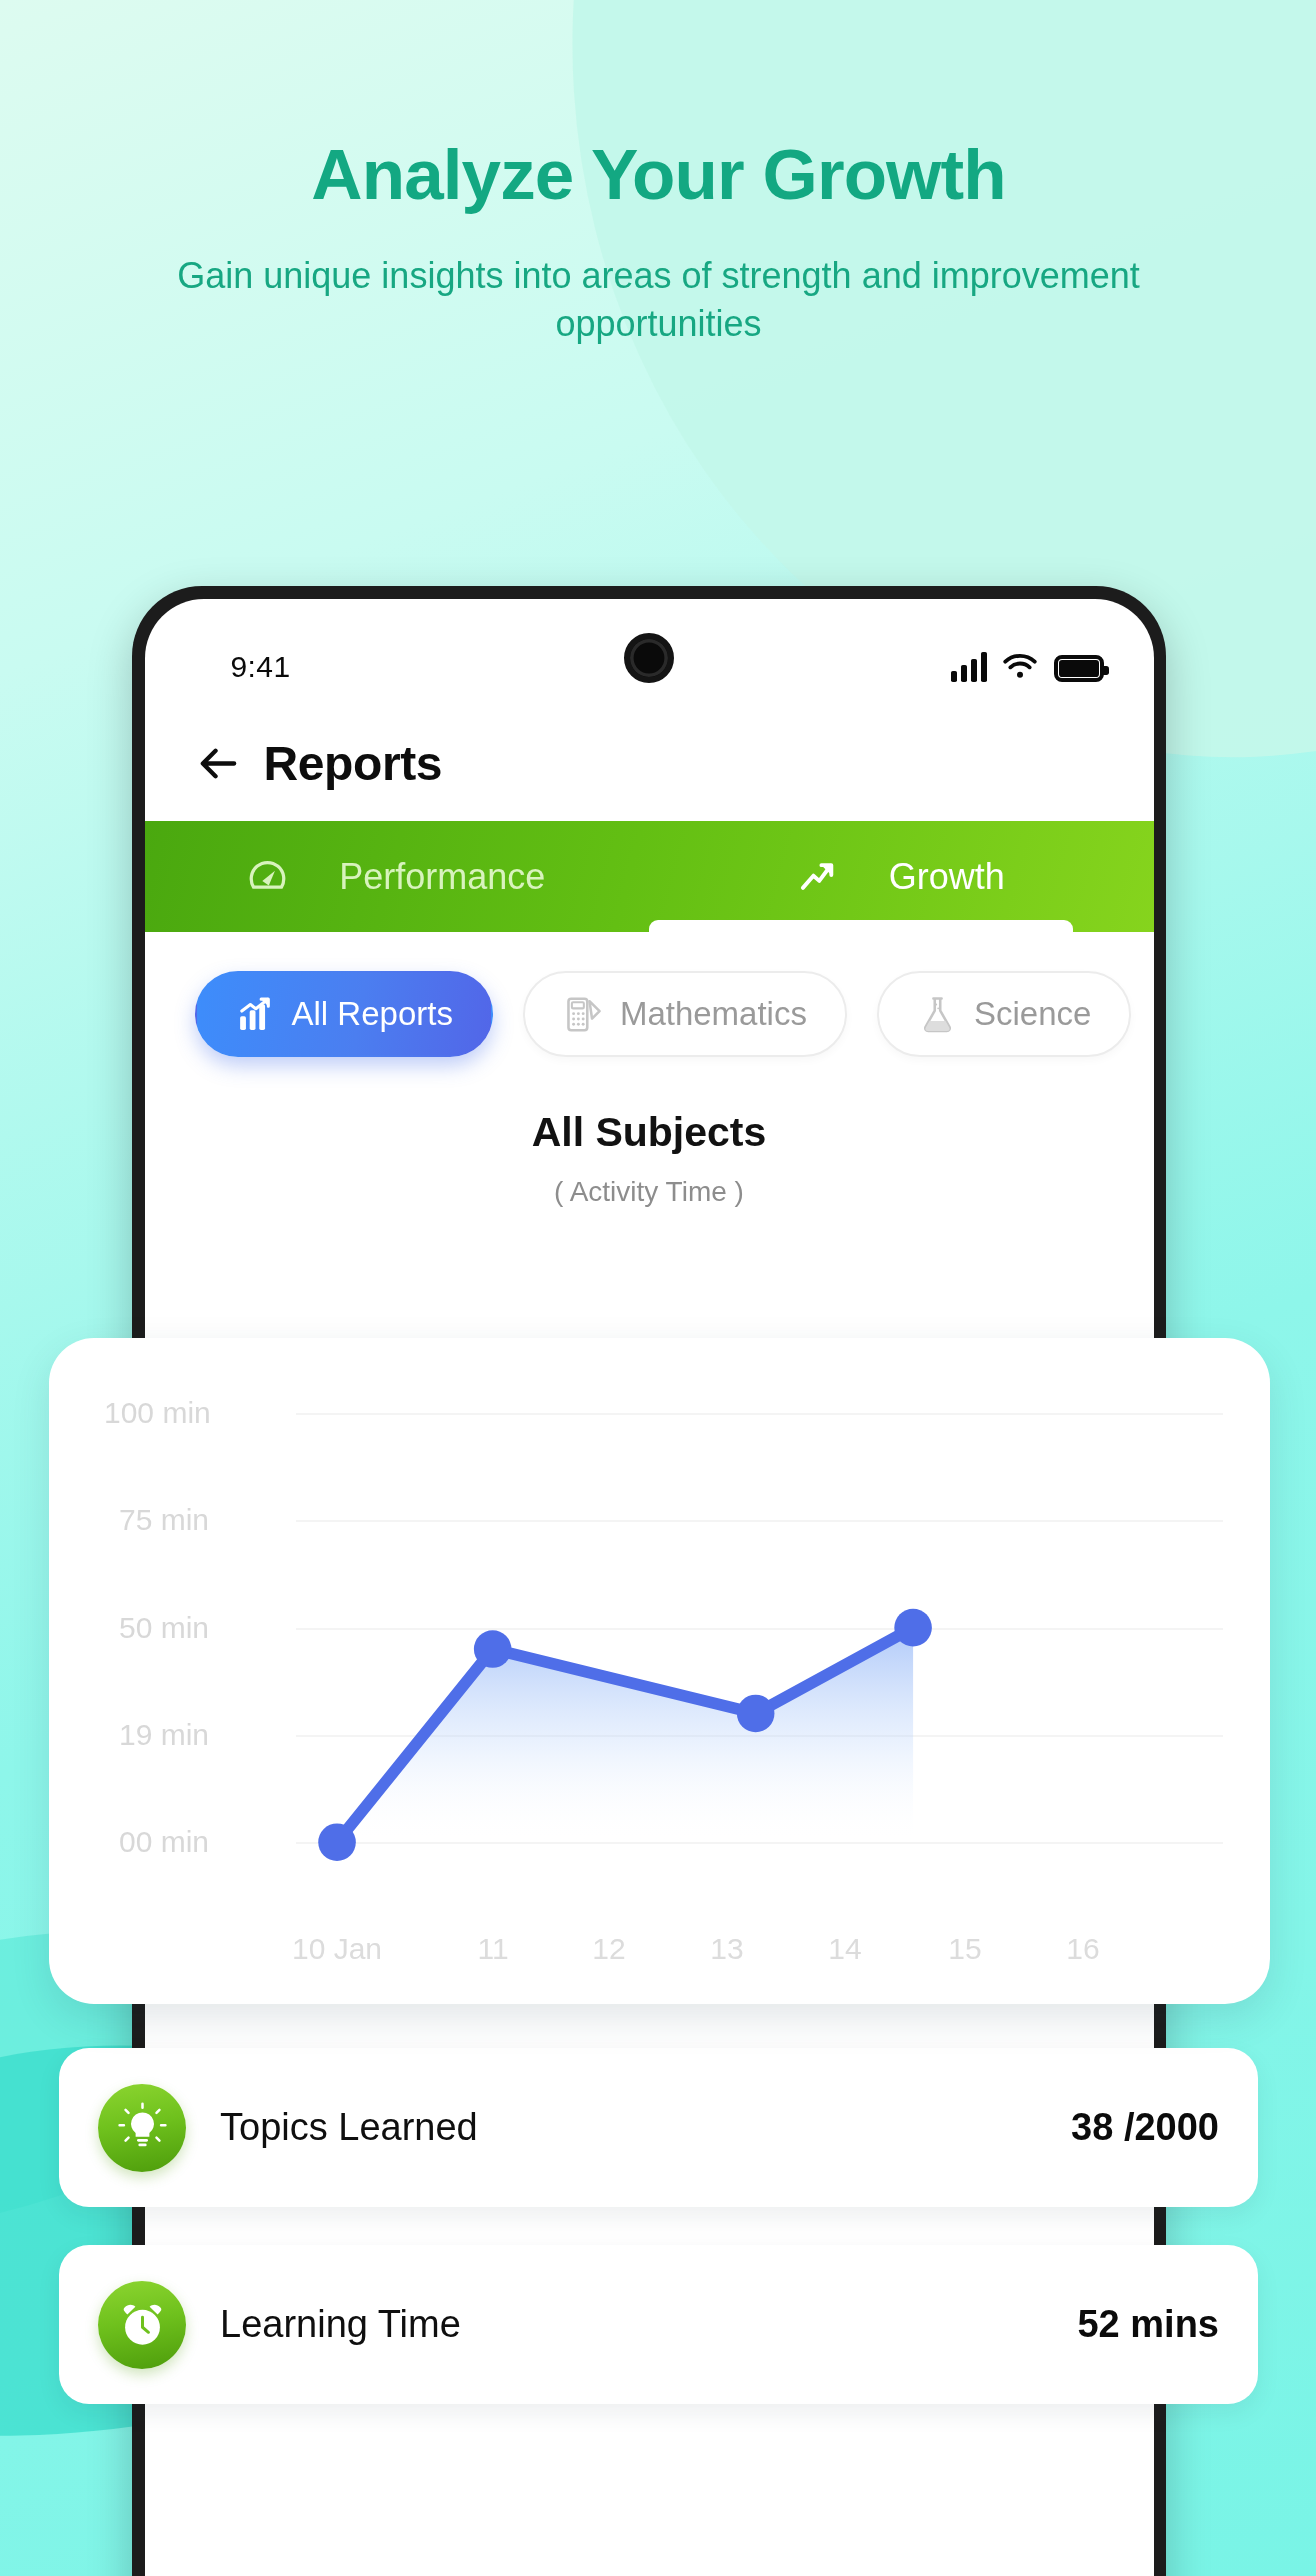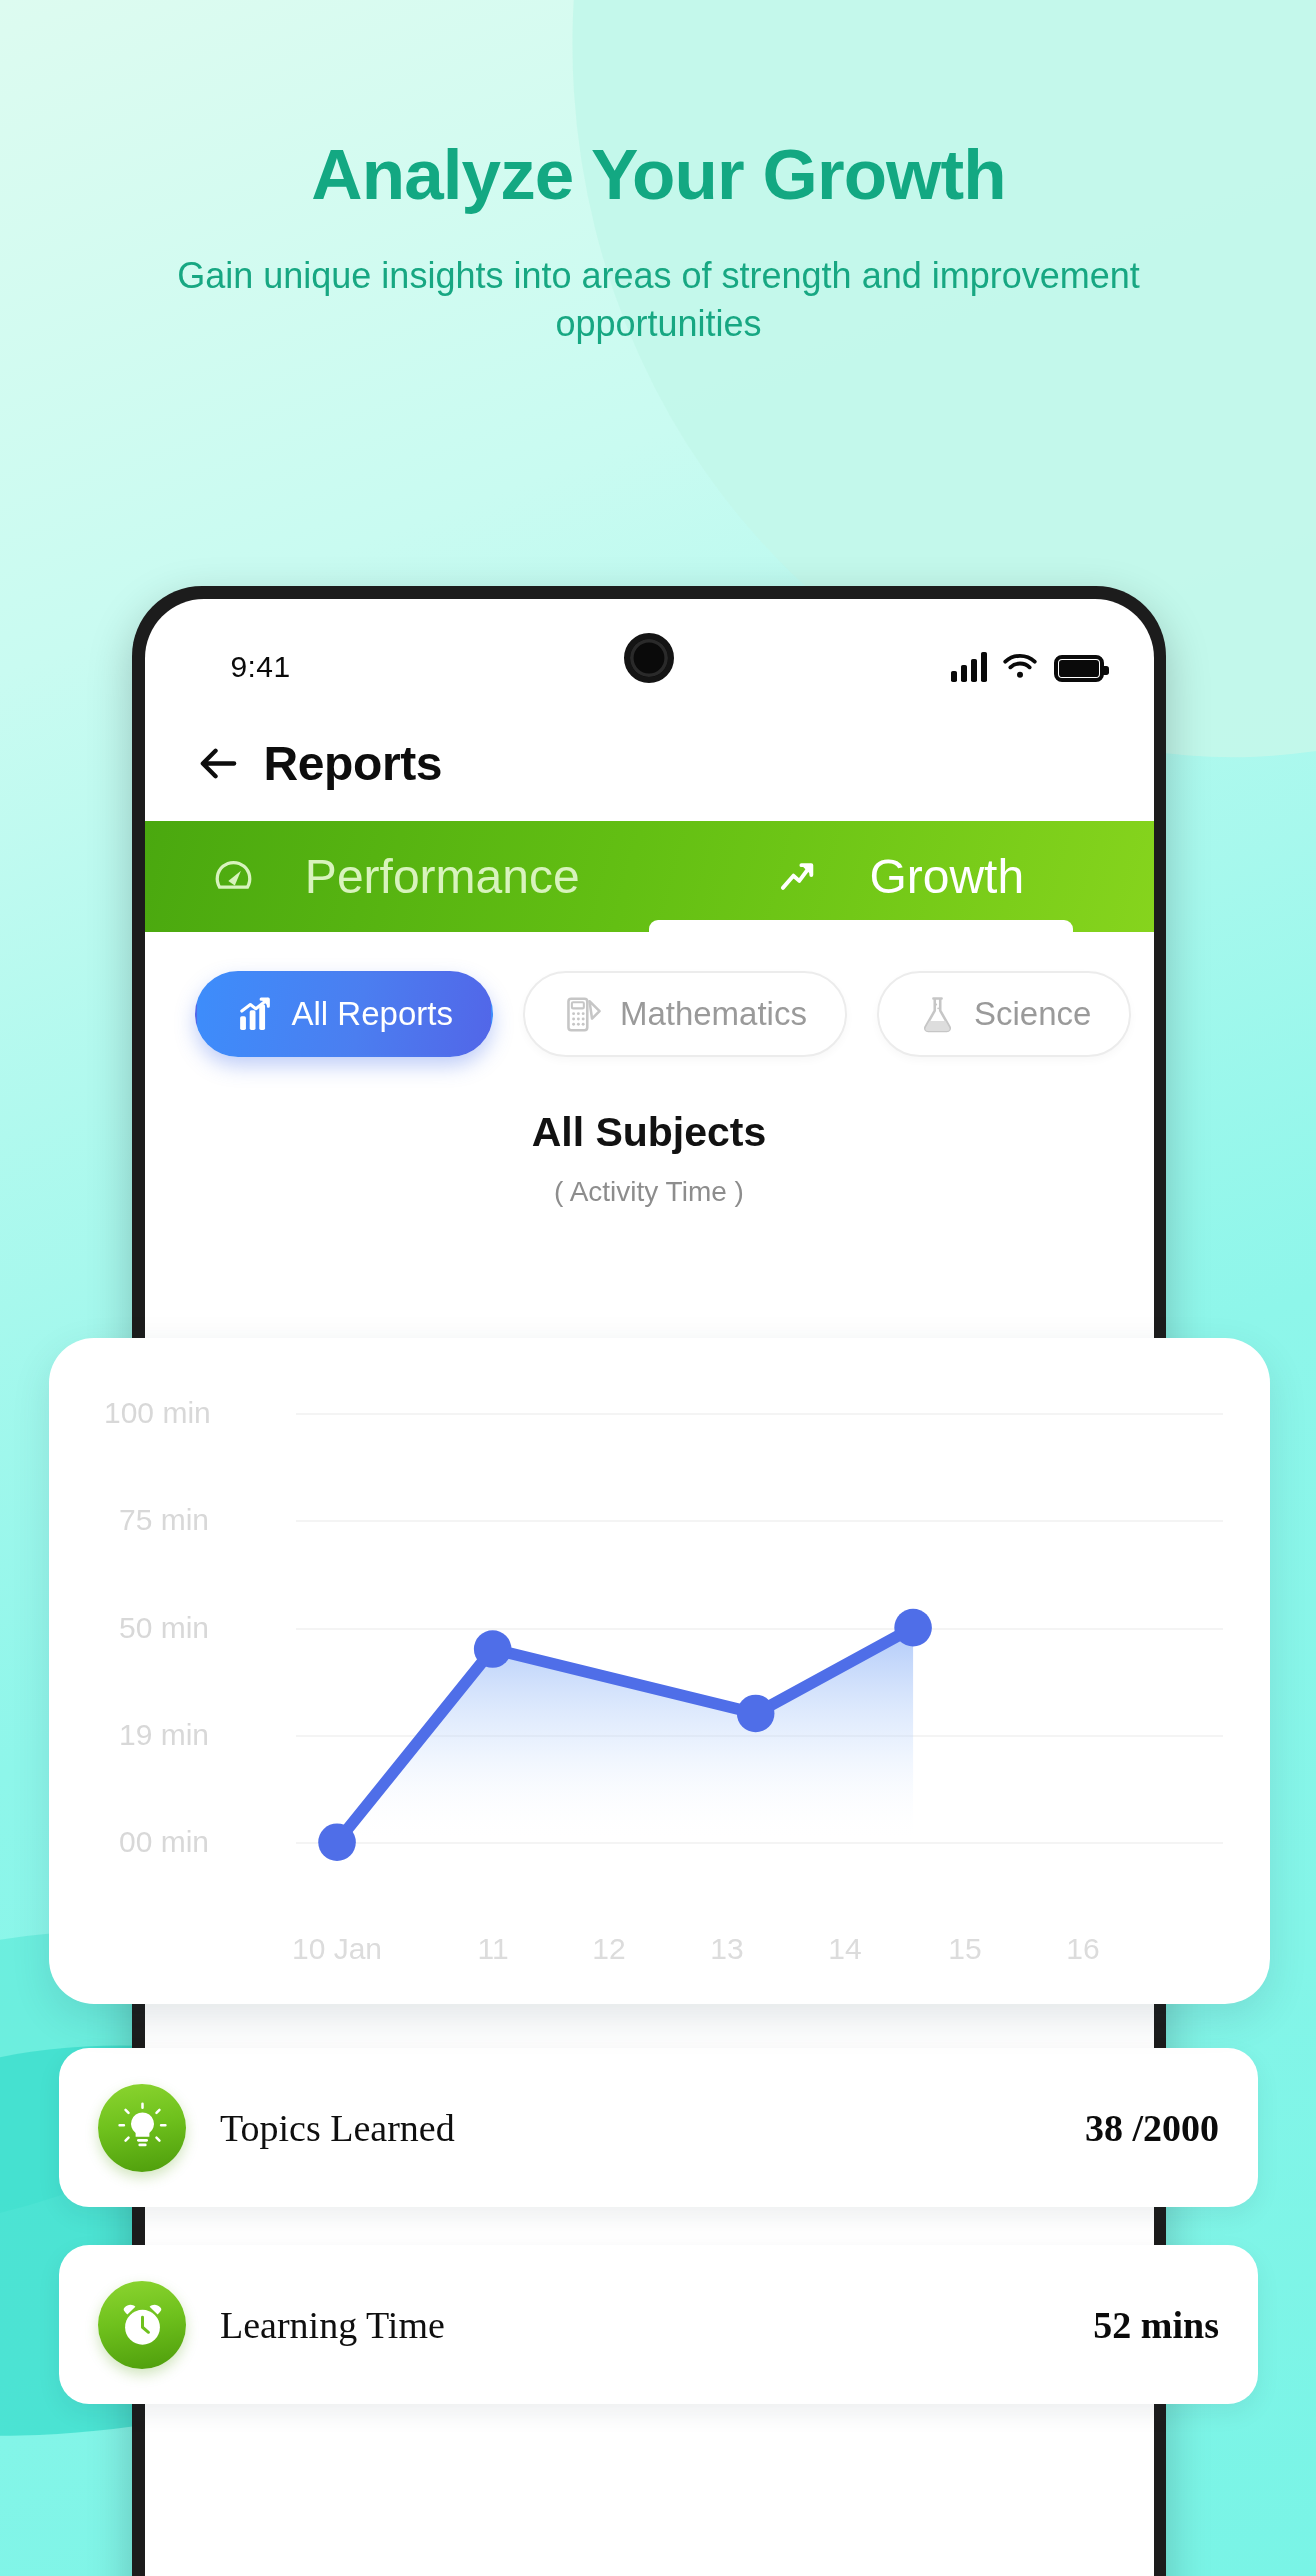--- a/index.html
+++ b/index.html
@@ -139,21 +139,21 @@
   
   .tabs {
     position: relative;
     display: flex; height: 111px;
     background: linear-gradient(105deg, #4aa80f 0%, #63bf13 48%, #86d41d 100%);
   }
   .tab {
     flex: 1; display: flex; align-items: center; justify-content: center;
     gap: 16px; cursor: pointer;
   }
-  .tab-label { font-size: 48px; color: #d8f3bd; margin-left: 36px; }
+  .tab-label { font-size: 36px; color: #d8f3bd; margin-left: 36px; }
   .tab.active .tab-label { color: #ffffff; }
   .tab-icon { width: 39px; height: 39px; display:block; }
   .tab-underline {
     position: absolute; bottom: 0; height: 12.5px;
     background: #ffffff; border-radius: 9px 9px 0 0;
   }
 
   
   .chips {
     display: flex; gap: 30px;
@@ -206,21 +206,21 @@
   }
   .x-label {
     position: absolute; bottom: 38px;
     font-size: 30px; color: #dcdcdc;
     transform: translateX(-50%);
     white-space: nowrap;
   }
   .chart-svg { position: absolute; left: 0; top: 0; width: 100%; height: 100%; }
 
   
-  .stats { position: absolute; left: 0; right: 0; top: 2048px; z-index: 5; padding: 0 59px; font-family: Liberation Serif, serif; }
+  .stats { position: absolute; left: 0; right: 0; top: 2048px; z-index: 5; padding: 0 59px; }
   .stat-card {
     display: flex; align-items: center;
     height: 159px;
     background: #ffffff;
     border-radius: 30px;
     box-shadow: 0 9px 23px rgba(30,50,60,.08);
     padding: 0 39px;
     margin-bottom: 38px;
   }
   .stat-icon-wrap {

